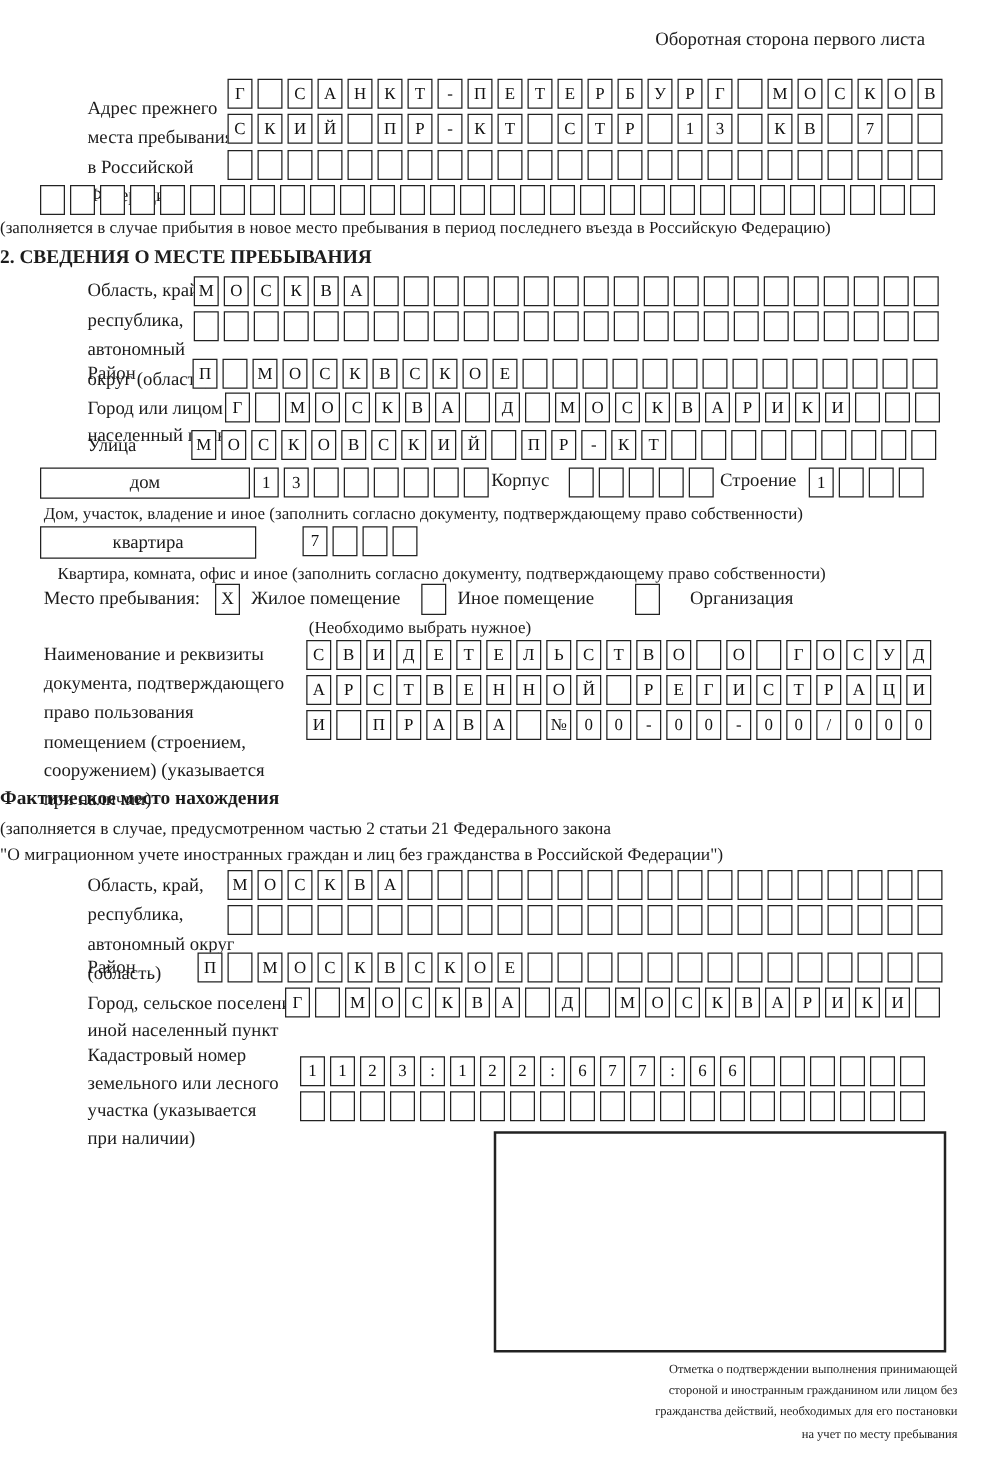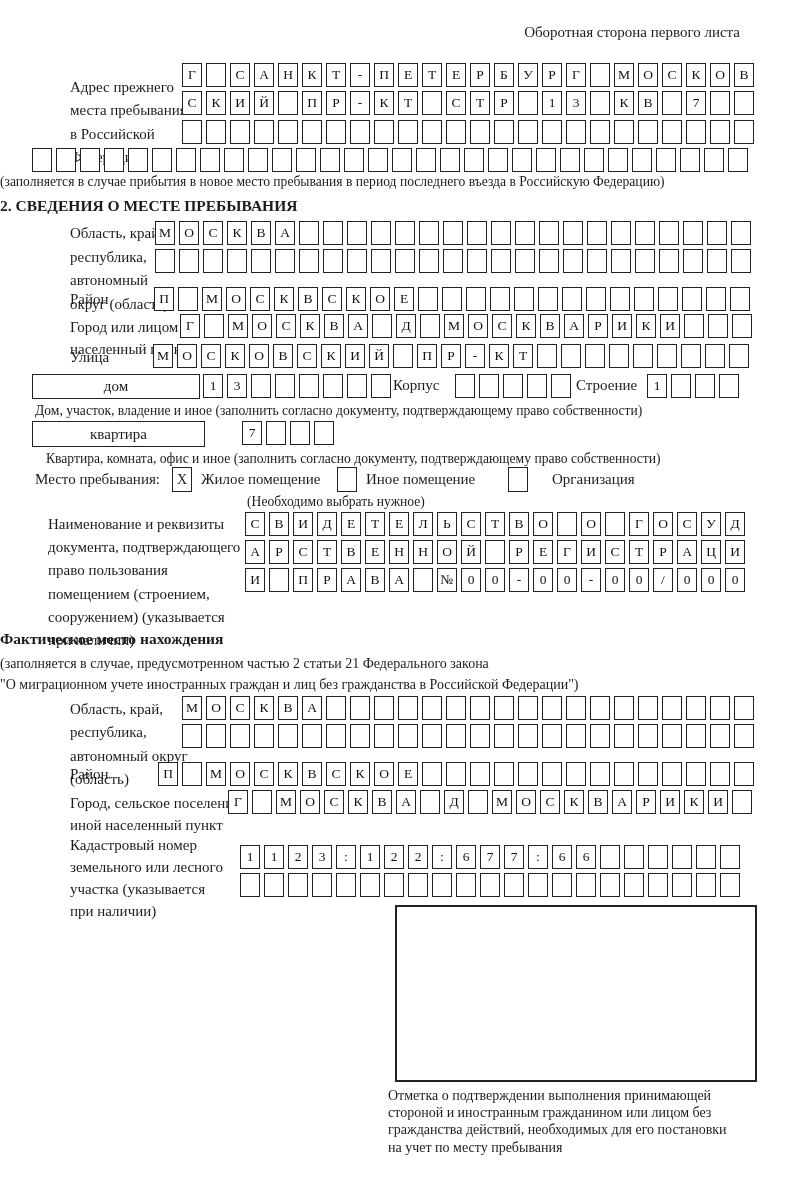--- a/index.html
+++ b/index.html
@@ -333,21 +333,21 @@
 
   <div class="abs lbl" style="left:35px;top:471px;">Место пребывания:</div>
   <span class="cbox" style="left:172px;top:467px;">X</span>
   <div class="abs lbl" style="left:201px;top:471px;">Жилое помещение</div>
   <span class="cbox" style="left:337px;top:467px;"></span>
   <div class="abs lbl" style="left:366px;top:471px;">Иное помещение</div>
   <span class="cbox" style="left:508px;top:467px;"></span>
   <div class="abs lbl" style="left:552px;top:471px;">Организация</div>
   <div class="abs note" style="left:186px;top:494px;width:300px;text-align:center;">(Необходимо выбрать нужное)</div>
 
-  <div class="abs lbl" style="left:48px;top:513px;line-height:23.2px;">
+  <div class="abs lbl" style="left:35px;top:513px;line-height:23.2px;">
     <div>Наименование и реквизиты</div>
     <div>документа, подтверждающего</div>
     <div>право пользования</div>
     <div>помещением (строением,</div>
     <div>сооружением) (указывается</div>
     <div>при наличии)</div>
   </div>
   <div class="cellrow" style="left:245px;top:512px;">
       <span class="cell">С</span>
       <span class="cell">В</span>
@@ -586,20 +586,20 @@
       <span class="cell"></span>
       <span class="cell"></span>
       <span class="cell"></span>
       <span class="cell"></span>
       <span class="cell"></span>
       <span class="cell"></span>
       <span class="cell"></span>
     </div>
 
   <div class="stampbox" style="left:395px;top:905px;width:362px;height:177px;"></div>
-  <div class="abs" style="left:388px;top:1087px;width:378px;text-align:left;font-size:14px;line-height:17.2px;">
+  <div class="abs" style="left:388px;top:1087px;width:378px;text-align:right;font-size:10px;line-height:17.2px;">
     <div>Отметка о подтверждении выполнения принимающей</div>
     <div>стороной и иностранным гражданином или лицом без</div>
     <div>гражданства действий, необходимых для его постановки</div>
     <div>на учет по месту пребывания</div>
   </div>
 
 </div>
 
 </body></html>

